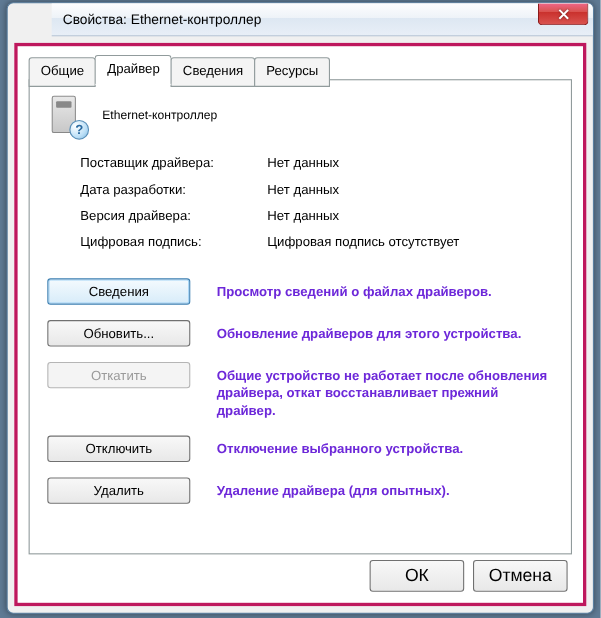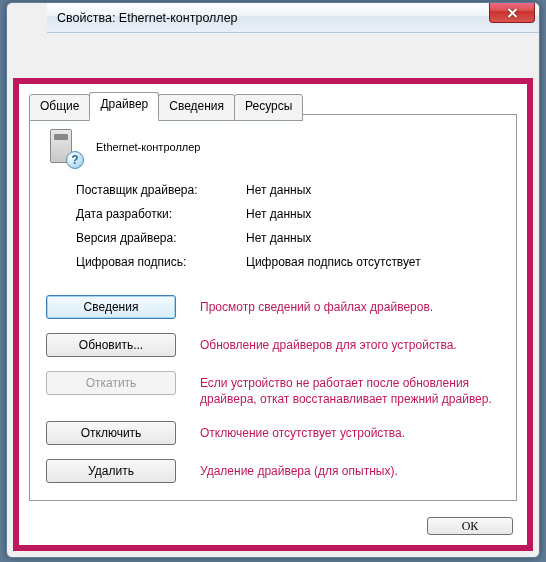--- a/index.html
+++ b/index.html
@@ -55,22 +55,21 @@
     cursor: pointer;
   }
   .close-btn svg { filter: drop-shadow(0 0 1px rgba(0,0,0,0.5)); }
   .client {
     position: absolute;
     left: 6px;
     right: 6px;
     top: 36px;
     bottom: 6px;
     background: #fff;
-    border: 6px solid #be185d;
-    margin-top: 39px;
+    border: 3px solid #be185d;
   }
   .tabs {
     position: absolute;
     left: 10px;
     top: 8px;
     display: flex;
     z-index: 2;
   }
   .tab {
     padding: 4px 10px 5px 10px;
@@ -188,41 +187,42 @@
     box-shadow: 0 0 0 1px #a3d3f5 inset;
     background: linear-gradient(to bottom, #f4fafe, #d7ecf9);
   }
   .action-btn:disabled {
     color: #9a9a9a;
     cursor: default;
     background: #f4f4f4;
     border-color: #b5b5b5;
   }
   .action-desc {
-    color: #be185d;
+    color: #6d28d9;
     line-height: 1.35;
     padding-top: 4px;
     flex: 1;
+    font-weight: bold;
   }
   .dialog-buttons {
     position: absolute;
     right: 14px;
     bottom: 10px;
     display: flex;
     gap: 8px;
   }
   .dlg-btn {
     width: 86px;
-    height: 18px;
+    height: 29px;
     border: 1px solid #707070;
     border-radius: 3px;
     background: linear-gradient(to bottom, #f8f8f8, #e8e8e8);
     cursor: pointer;
-    font-family: Liberation Serif, serif;
-    font-size: 12px;
+    font-family: Liberation Sans, sans-serif;
+    font-size: 16px;
   }
 </style>
 </head>
 <body>
 
 <div class="window">
   <div class="titlebar">
     <span class="title">Свойства: Ethernet-контроллер</span>
     <div class="close-btn">
       <svg width="11" height="10" viewBox="0 0 10 10">
@@ -273,32 +273,33 @@
         <div class="action-row">
           <button class="action-btn focus">Сведения</button>
           <div class="action-desc">Просмотр сведений о файлах драйверов.</div>
         </div>
         <div class="action-row">
           <button class="action-btn">Обновить...</button>
           <div class="action-desc">Обновление драйверов для этого устройства.</div>
         </div>
         <div class="action-row tall">
           <button class="action-btn" disabled="">Откатить</button>
-          <div class="action-desc">Если устройство не работает после обновления драйвера, откат восстанавливает прежний драйвер.</div>
+          <div class="action-desc">Общие устройство не работает после обновления драйвера, откат восстанавливает прежний драйвер.</div>
         </div>
         <div class="action-row">
           <button class="action-btn">Отключить</button>
-          <div class="action-desc">Отключение отсутствует устройства.</div>
+          <div class="action-desc">Отключение выбранного устройства.</div>
         </div>
         <div class="action-row">
           <button class="action-btn">Удалить</button>
           <div class="action-desc">Удаление драйвера (для опытных).</div>
         </div>
       </div>
 
     </div>
 
     <div class="dialog-buttons">
       <button class="dlg-btn">ОК</button>
+      <button class="dlg-btn">Отмена</button>
     </div>
 
   </div>
 </div>
 
 </body></html>

